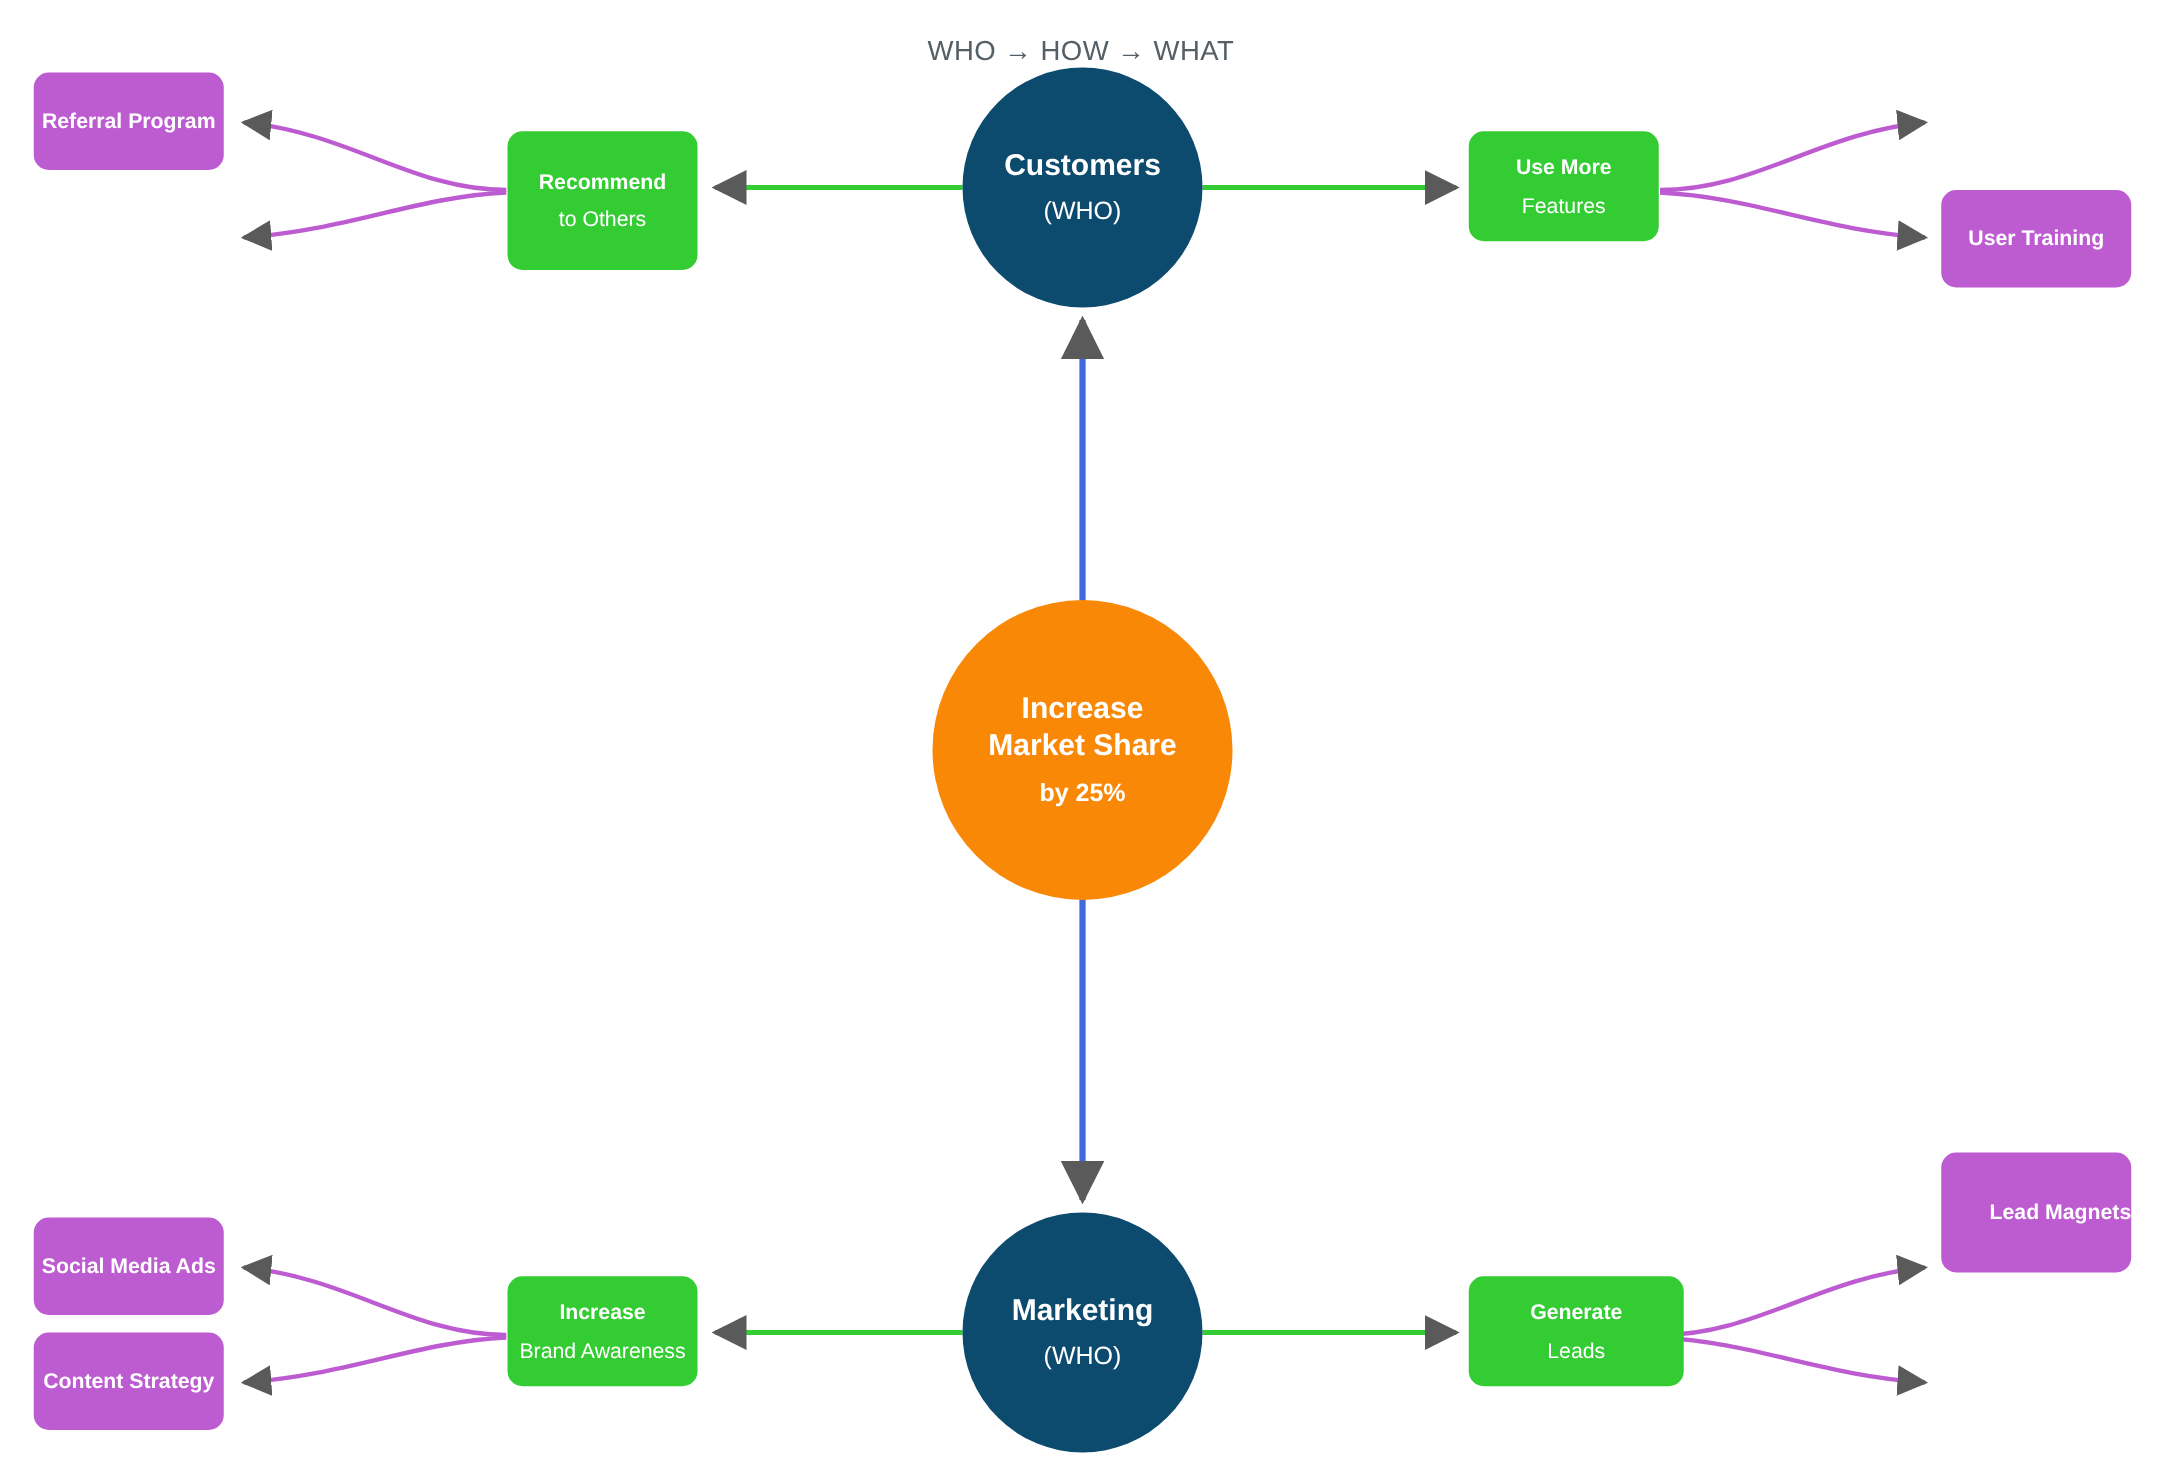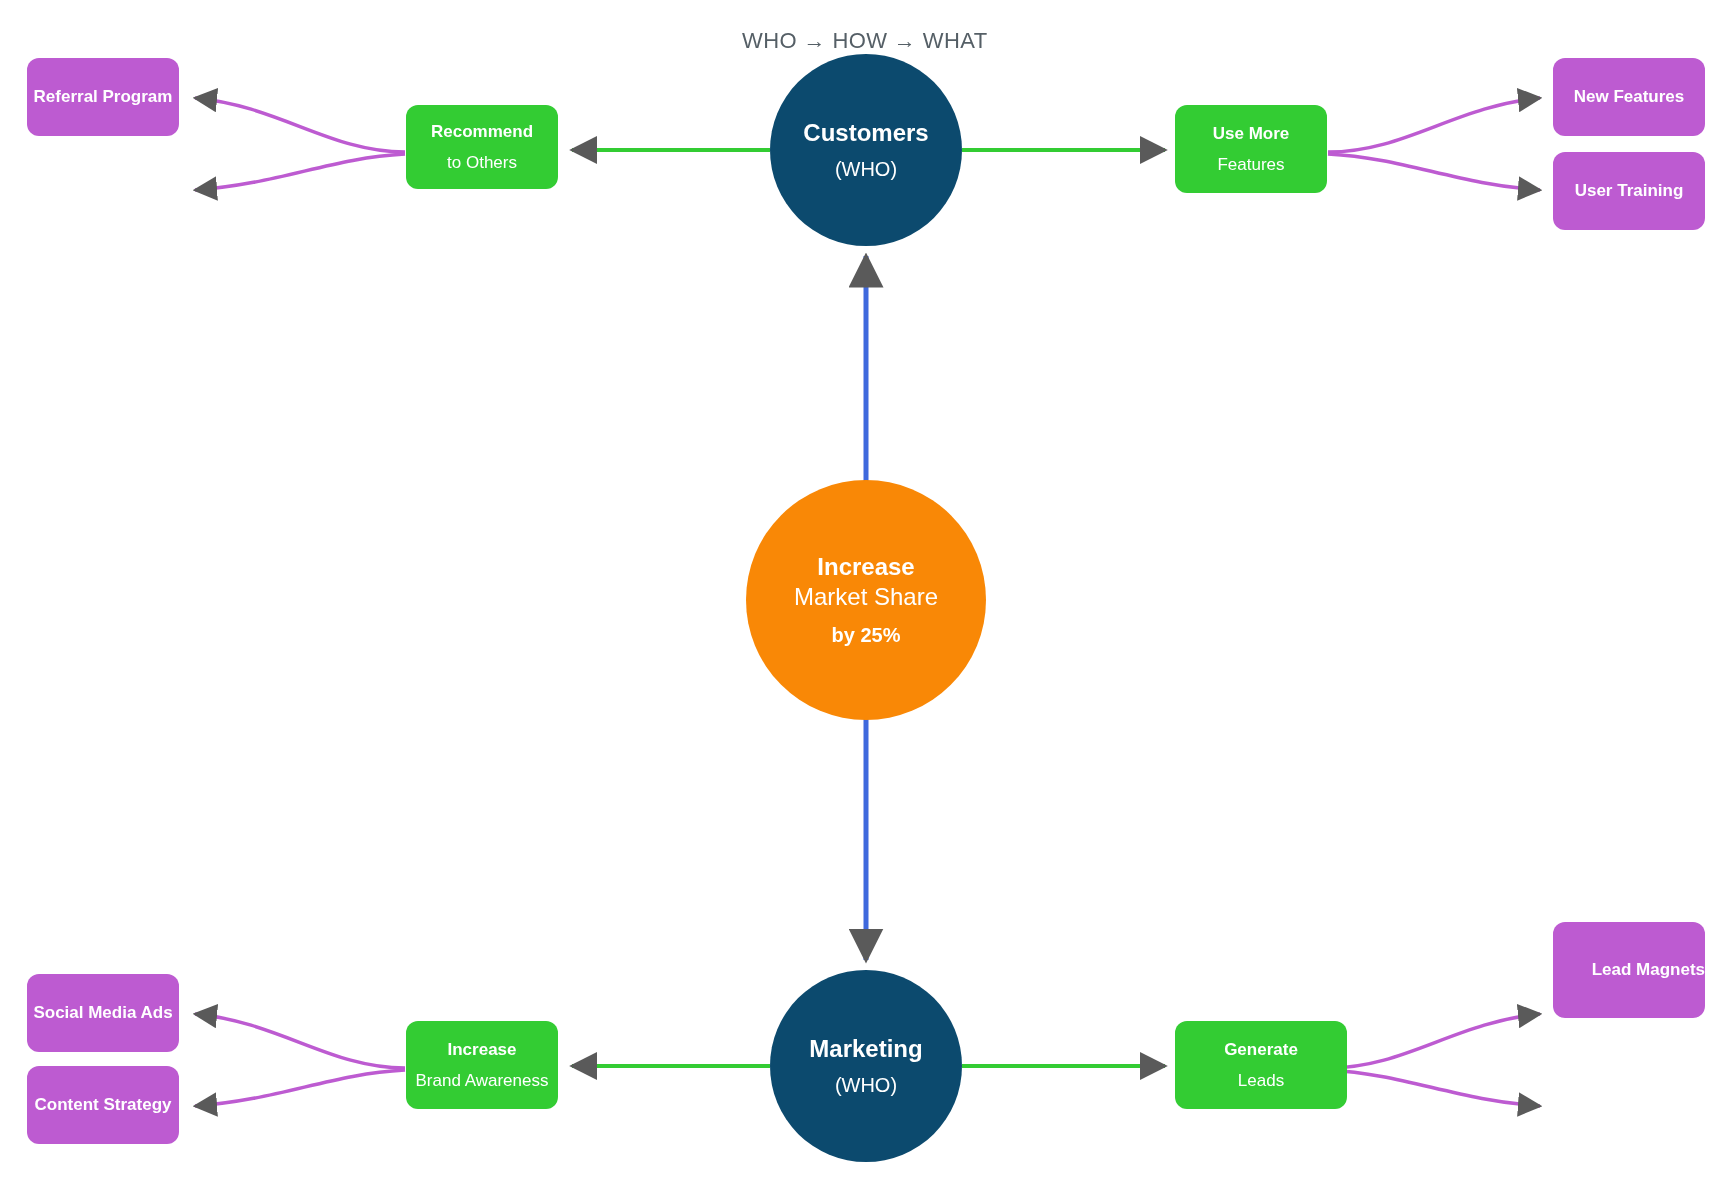--- a/index.html
+++ b/index.html
@@ -113,46 +113,43 @@
 
     <path d="M 1328 1068 C 1405 1068, 1455 1022, 1540 1014" fill="none" stroke="#bd5bd1" stroke-width="3.5" marker-end="url(#ah)"></path>
     <path d="M 1328 1070 C 1405 1074, 1455 1100, 1540 1106" fill="none" stroke="#bd5bd1" stroke-width="3.5" marker-end="url(#ah)"></path>
   </svg>
 
   <div class="node rect box-what fs-what" style="left:27px; top:58px; width:152px; height:78px;">
     <div class="line1">Referral Program</div>
   </div>
 
 
-  <div class="node rect box-how fs-how" style="left:406px; top:105px; width:152px; height:84px;">
+  <div class="node rect box-how fs-how" style="left:406px; top:105px; width:152px; height:111px;">
     <div class="line1">Recommend</div>
     <div class="line2">to Others</div>
   </div>
 
   <div class="node circle circle-main fs-circle-main" style="left:770px; top:54px; width:192px; height:192px;">
     <div class="line1">Customers</div>
     <div class="line2">(WHO)</div>
   </div>
 
   <div class="node rect box-how fs-how" style="left:1175px; top:105px; width:152px; height:88px;">
     <div class="line1">Use More</div>
     <div class="line2">Features</div>
   </div>
 
-  <div class="node rect box-what fs-what" style="left:1553px; top:58px; width:152px; height:78px;">
-    <div class="line1">New Features</div>
-  </div>
 
   <div class="node rect box-what fs-what" style="left:1553px; top:152px; width:152px; height:78px;">
     <div class="line1">User Training</div>
   </div>
 
   <div class="node circle circle-goal fs-goal" style="left:746px; top:480px; width:240px; height:240px;">
     <div class="line1">Increase</div>
-    <div class="line2" style="font-weight:normal;">Market Share</div>
+    <div class="line2" style="font-weight:bold;">Market Share</div>
     <div class="line3">by 25%</div>
   </div>
 
   <div class="node rect box-what fs-what" style="left:27px; top:974px; width:152px; height:78px;">
     <div class="line1">Social Media Ads</div>
   </div>
 
   <div class="node rect box-what fs-what" style="left:27px; top:1066px; width:152px; height:78px;">
     <div class="line1">Content Strategy</div>
   </div>

